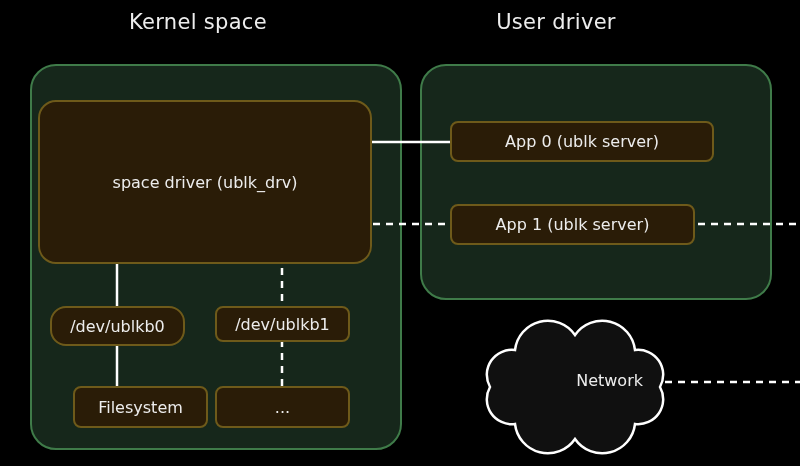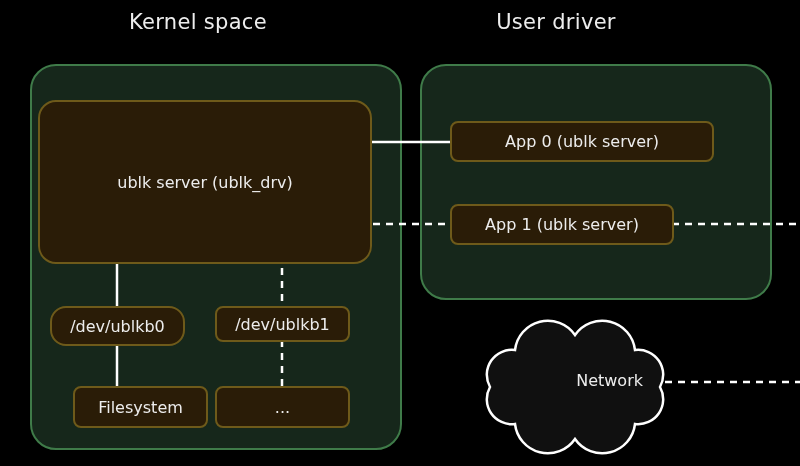--- a/index.html
+++ b/index.html
@@ -72,21 +72,21 @@
     color:var(--text);
     text-align:center;
   }
   .node.driver{left:38px;top:100px;width:334px;height:164px;border-radius:18px;}
   .node.small{border-radius:8px;}
   .node.dev0{left:50px;top:306px;width:135px;height:40px;border-radius:16px;}
   .node.dev1{left:215px;top:306px;width:135px;height:36px;}
   .node.fs{left:50px;top:386px;width:135px;height:42px;margin-left:23px;}
   .node.more{left:215px;top:386px;width:135px;height:42px;}
   .node.app0{left:450px;top:121px;width:264px;height:41px;}
-  .node.app1{left:450px;top:204px;width:224px;height:41px;}
+  .node.app1{left:450px;top:204px;width:245px;height:41px;}
   .network-label{
     position:absolute;
     left:503px;top:371px;width:140px;
     text-align:right;
     font-size:16px;
     color:var(--text);
   }
 </style>
 </head>
 <body>
@@ -111,21 +111,21 @@
 
     <line class="connector" x1="117" y1="340" x2="117" y2="395"></line>
 
     <line class="connector dashed" x1="282" y1="255" x2="282" y2="315"></line>
 
     <line class="connector dashed" x1="282" y1="340" x2="282" y2="395"></line>
 
     <path class="cloud-shape" d="M490,387 A25,25 0 0 1 515,350 A33,33 0 0 1 575,335 A33,33 0 0 1 635,350 A25,25 0 0 1 660,387 A25,25 0 0 1 635,424 A33,33 0 0 1 575,439 A33,33 0 0 1 515,424 A25,25 0 0 1 490,387 Z"></path>
   </svg>
 
-  <div class="node driver">ublk server (ublk_drv)</div>
+  <div class="node driver">space driver (ublk_drv)</div>
   <div class="node small dev0">/dev/ublkb0</div>
   <div class="node small dev1">/dev/ublkb1</div>
   <div class="node small fs">Filesystem</div>
   <div class="node small more">...</div>
 
   <div class="node small app0">App 0 (ublk server)</div>
   <div class="node small app1">App 1 (ublk server)</div>
 
   <div class="network-label">Network</div>
 

